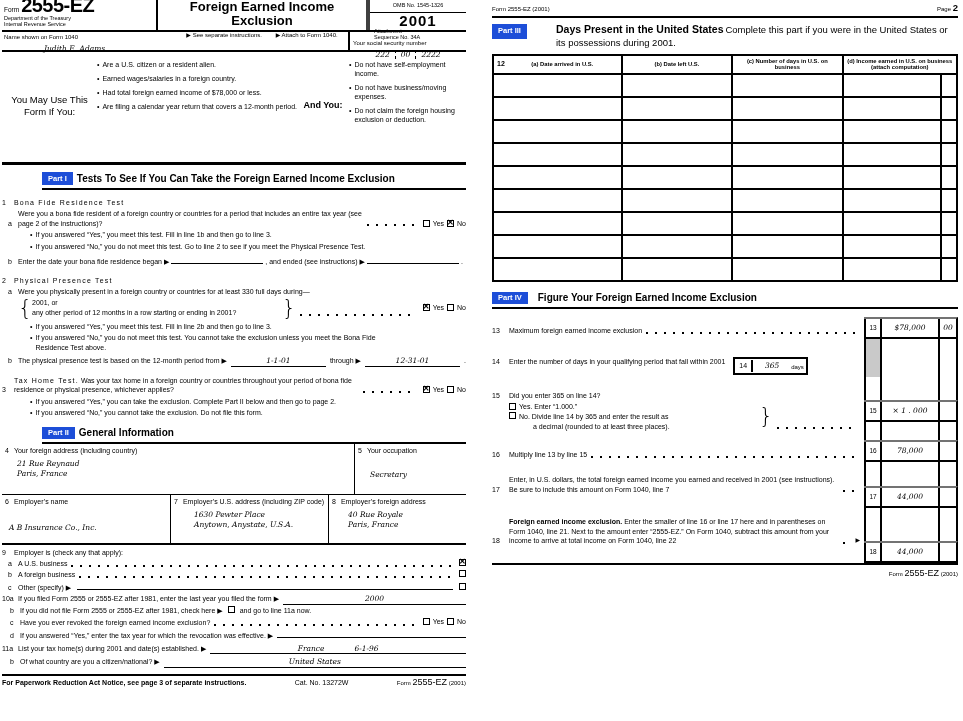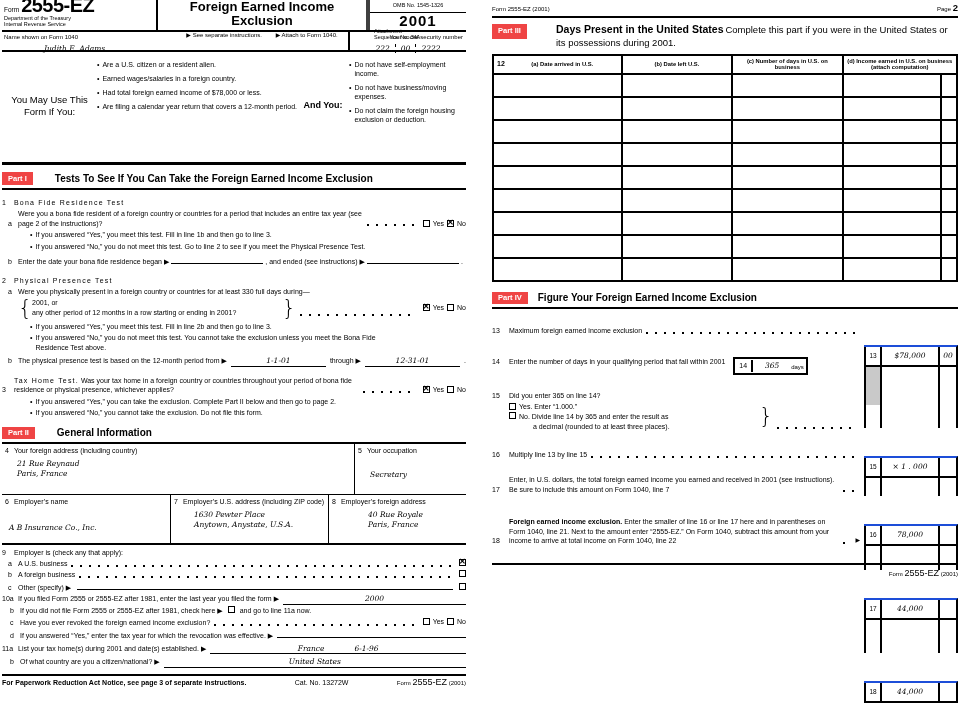--- a/index.html
+++ b/index.html
@@ -6,21 +6,21 @@
   .canvas{position:relative;width:963px;height:721px;background:#fff;overflow:hidden;
           font-family:"Liberation Sans",sans-serif;color:#000;font-size:7px;line-height:9.5px;}
   .entry{font-family:"DejaVu Serif",serif;font-style:italic;font-size:7.5px;}
   .pg{position:absolute;top:0;height:721px;}
   #page1{left:2px;width:464px;}
   #page2{left:492px;width:466px;}
 
   
   .flex{display:flex;}
   .bold{font-weight:bold;}
-  .chip{background:#ef4444;color:#fff;font-weight:bold;font-size:7.5px;padding:1.5px 6px;white-space:nowrap;}
+  .chip{background:#1d4ed8;color:#fff;font-weight:bold;font-size:7.5px;padding:1.5px 6px;white-space:nowrap;}
   .dotfill{flex:1;align-self:flex-end;height:2px;margin:0 4px 2px 4px;
            background-image:repeating-linear-gradient(to right,#000 0 2px,transparent 2px 9px);}
   .cb{width:7px;height:7px;border:1.5px solid #000;display:inline-block;position:relative;flex:none;box-sizing:border-box;}
   .cb.checked::after{content:"✕";position:absolute;left:-1px;top:-2px;font-size:8px;font-weight:bold;line-height:8px;}
   .yn{display:flex;align-items:center;gap:2px;white-space:nowrap;margin-left:3px;}
   .yn .cb{margin-right:1px;}
   .blank{border-bottom:1.5px solid #000;text-align:center;min-height:8px;}
   .arrow{font-size:6px;}
 
   
@@ -35,35 +35,35 @@
   .hdr-sub span{margin:0 6px;}
   .hdr-right{width:96px;text-align:center;}
   .omb{font-size:5.5px;border-bottom:1px solid #000;padding:1px 0;}
   .year{font-size:15px;font-weight:bold;line-height:15px;letter-spacing:1px;}
   .att{font-size:5.5px;line-height:6px;text-align:left;padding-left:4px;}
 
   .namerow{display:flex;border-bottom:2.5px solid #000;height:18px;}
   .name-left{flex:1;padding:1px 2px;}
   .name-label{font-size:6px;}
   .name-value{margin-left:40px;margin-top:1px;}
-  .ssnbox{width:110px;border-left:2px solid #000;padding:1px 3px;text-align:right;}
+  .ssnbox{width:110px;border-left:2px solid #000;padding:7px 3px;}
   .ssn-label{font-size:6px;}
   .ssnval{display:flex;justify-content:center;gap:0;margin-top:1px;}
   .ssnval .sep{border-left:1.5px dashed #000;margin:0 5px;height:9px;}
 
   
   .elig{display:flex;border-bottom:3px solid #000;padding:8px 0 10px 0;min-height:92px;}
   .elig-title{width:95px;text-align:center;font-size:9.5px;line-height:12px;align-self:center;}
   .elig-b{width:200px;}
   .elig-b2{flex:1;}
   .bullet{display:flex;gap:3px;margin-bottom:5px;line-height:9px;}
   .bullet .bu{flex:none;}
   .andyou{width:52px;align-self:center;font-size:9px;font-weight:bold;text-align:center;}
 
-  .partbar{display:flex;align-items:center;gap:22px;margin-top:5px;padding:2px 0 3px 0;border-bottom:2.5px solid #000;}
+  .partbar{display:flex;align-items:center;gap:4px;margin-top:5px;padding:2px 0 3px 0;border-bottom:2.5px solid #000;margin-left:40px;}
   .part-title{font-size:10px;font-weight:bold;}
 
   .lnum{width:12px;flex:none;}
   .lsub{width:10px;flex:none;margin-left:6px;}
   .lsub10{width:16px;flex:none;}
   .heading{letter-spacing:1.2px;}
   .qwrap{display:flex;align-items:flex-end;}
   .qt{width:345px;}
   .pbullet{display:flex;gap:3px;padding-left:28px;margin-top:2px;line-height:9.5px;}
   .qline{display:flex;align-items:baseline;margin-top:3px;}
@@ -102,21 +102,21 @@
   .partbar2{display:flex;align-items:center;gap:10px;margin-top:8px;padding:2px 0 3px 0;border-bottom:2px solid #000;}
 
   .p4body{position:relative;height:250px;margin-top:8px;}
   .p4line{position:absolute;left:0;width:368px;}
   .lnum2{width:17px;flex:none;}
   .ledger{position:absolute;right:0;top:0;width:94px;}
   .lrow{display:flex;border-right:2px solid #000;box-sizing:border-box;}
   .lrow .lno{width:16px;border-left:2px solid #000;text-align:center;font-size:6.5px;box-sizing:border-box;display:flex;align-items:center;justify-content:center;}
   .lrow .lamt{flex:1;border-left:2px solid #000;display:flex;align-items:center;justify-content:center;box-sizing:border-box;}
   .lrow .lcents{width:18px;border-left:2px solid #000;display:flex;align-items:center;justify-content:center;box-sizing:border-box;}
-  .lrow.boxed{border-top:2px solid #1d4ed8;border-bottom:2px solid #000;margin-top:28px;}
+  .lrow.boxed{border-top:2px solid #737373;border-bottom:2px solid #000;}
   .gray{background:#c9c9c9;}
   .ibox{display:inline-flex;border:2px solid #000;align-items:center;margin-left:8px;}
   .ibox .ibn{padding:1px 4px;border-right:2px solid #000;}
   .ibox .ibv{width:38px;text-align:center;}
   .ibox .ibu{font-size:6px;padding:4px 2px 0 0;}
   .p4rule{position:absolute;left:0;right:0;border-bottom:2.5px solid #000;}
   .p2footer{position:absolute;right:0;text-align:right;font-size:6px;}
   .p2footer .fnum{font-size:9px;}
 </style>
 </head>
@@ -342,21 +342,21 @@
         </div>
         <div class="gcell" style="width:158px;">
           <div><span class="cnum">7</span><span>Employer’s U.S. address (including ZIP code)</span></div>
           <div class="gval entry" style="margin-left:20px;">
             <div>1630 Pewter Place</div>
             <div>Anytown, Anystate, U.S.A.</div>
           </div>
         </div>
         <div class="gcell" style="flex:1;">
           <div><span class="cnum">8</span><span>Employer’s foreign address</span></div>
-          <div class="gval entry" style="margin-left:36px;">
+          <div class="gval entry" style="margin-left:16px;">
             <div>40 Rue Royale</div>
             <div>Paris, France</div>
           </div>
         </div>
       </div>
     </div>
 
     <div class="sec9" style="margin-top:3px;">
       <div class="qline">
           <span class="lnum">9</span>

